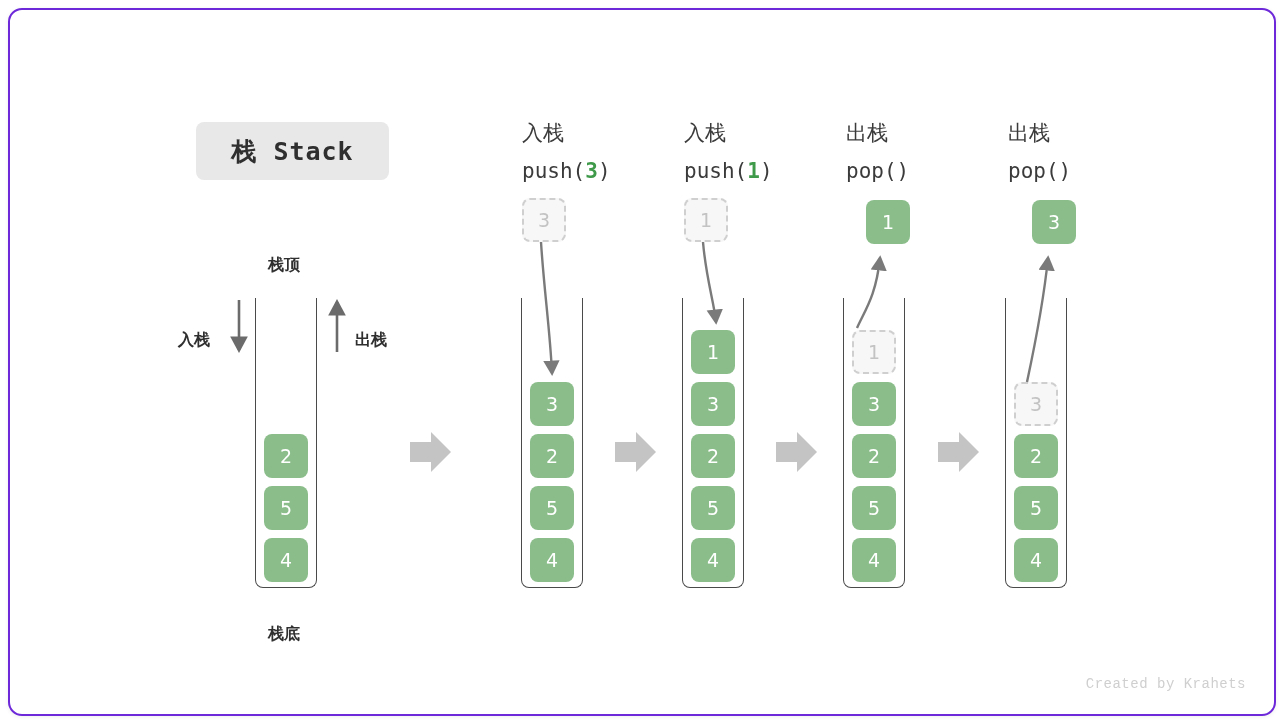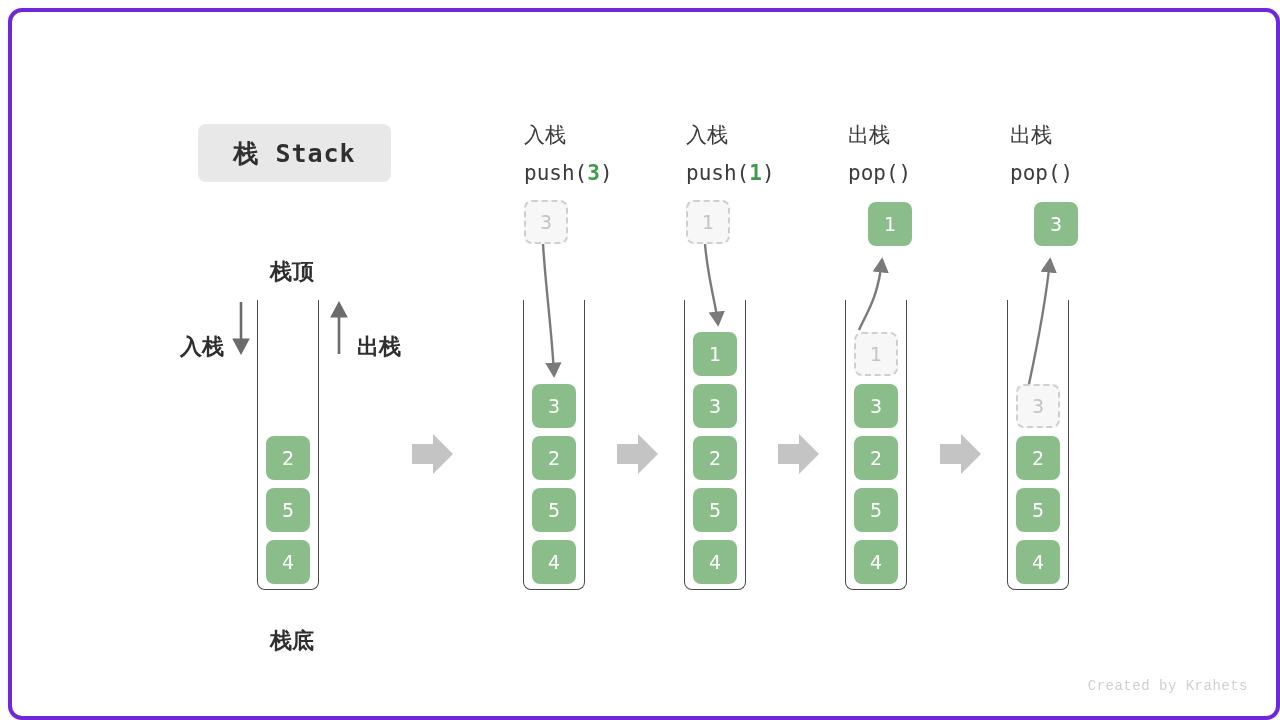--- a/index.html
+++ b/index.html
@@ -6,21 +6,21 @@
   body{
     width:1280px;height:720px;
     background:#ffffff;
     font-family:"DejaVu Sans","Liberation Sans",sans-serif;
     overflow:hidden;
   }
   #canvas{
     position:absolute;left:8px;top:8px;
     width:1264px;height:704px;
     background:#ffffff;
-    border:4px solid #6d28d9;
+    border:2px solid #6d28d9;
     border-radius:14px;
     box-shadow:0 1px 4px rgba(0,0,0,0.07);
     overflow:hidden;
   }
 
   
   #title-chip{
     position:absolute;left:186px;top:112px;
     width:193px;height:58px;
     background:#e8e8e8;
@@ -30,21 +30,21 @@
   #title-chip .t{
     font-family:"DejaVu Sans Mono","Liberation Mono",monospace;
     font-size:25px;font-weight:bold;color:#2f2f2f;
     letter-spacing:1px;
   }
 
   
   .cnlabel{
     position:absolute;
     font-family:"DejaVu Sans","Liberation Sans",sans-serif;
-    font-size:22px;font-weight:bold;color:#2f2f2f;
+    font-size:16px;font-weight:bold;color:#2f2f2f;
     white-space:nowrap;
     text-align:right;
   }
   .collabel{
     position:absolute;
     font-family:"DejaVu Sans Mono","Liberation Mono",monospace;
     font-size:21px;color:#3b3b3b;
     white-space:nowrap;line-height:38px;
   }
   .collabel .arg{color:#3f9a4a;font-weight:bold;}

